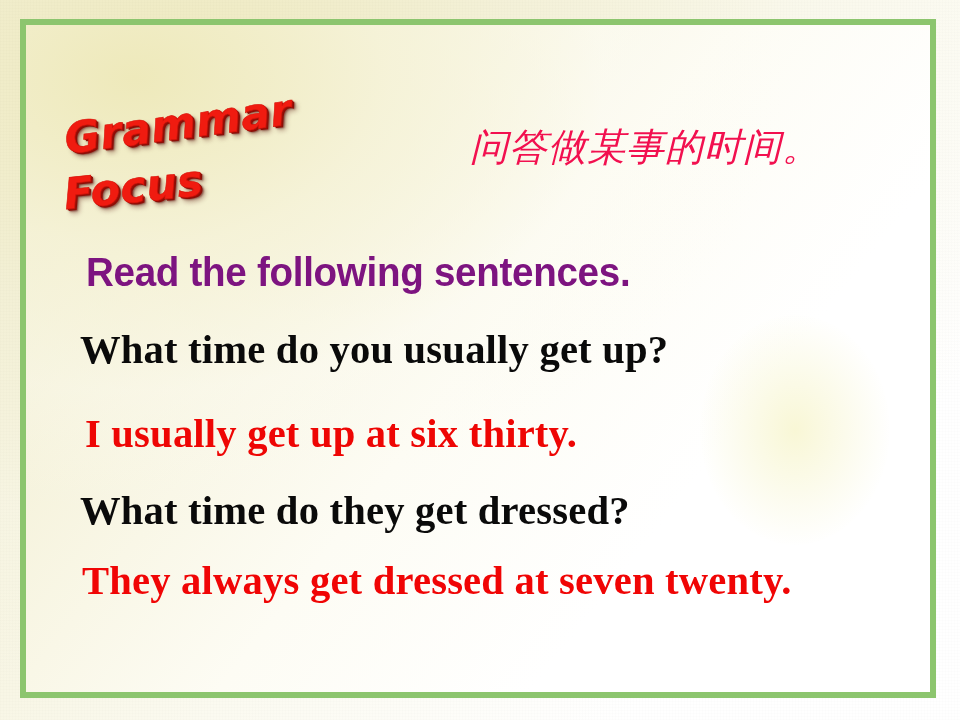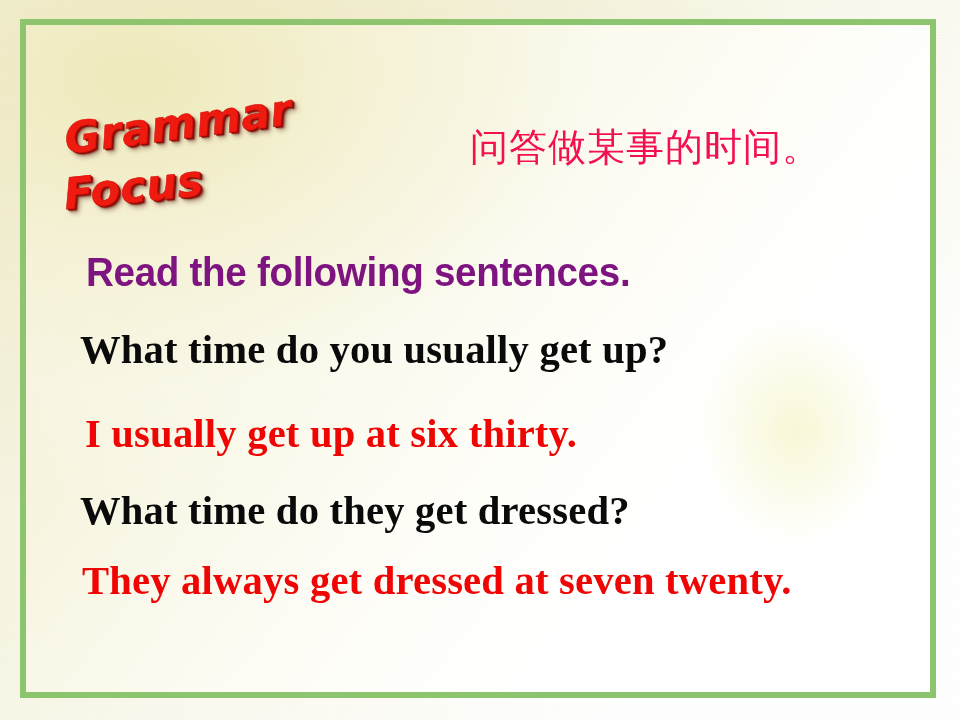--- a/index.html
+++ b/index.html
@@ -109,20 +109,21 @@
     transform: rotate(1.5deg);
     transform-origin: left center;
   }
 
   
   #cn-caption {
     position: absolute;
     left: 470px;
     top: 122px;
     font-family: "DejaVu Serif", "Liberation Serif", serif;
+    font-style: italic;
     font-weight: 500;
     font-size: 38px;
     letter-spacing: 1px;
     color: #f2104f;
     white-space: nowrap;
   }
 
   
   .line {
     position: absolute;

